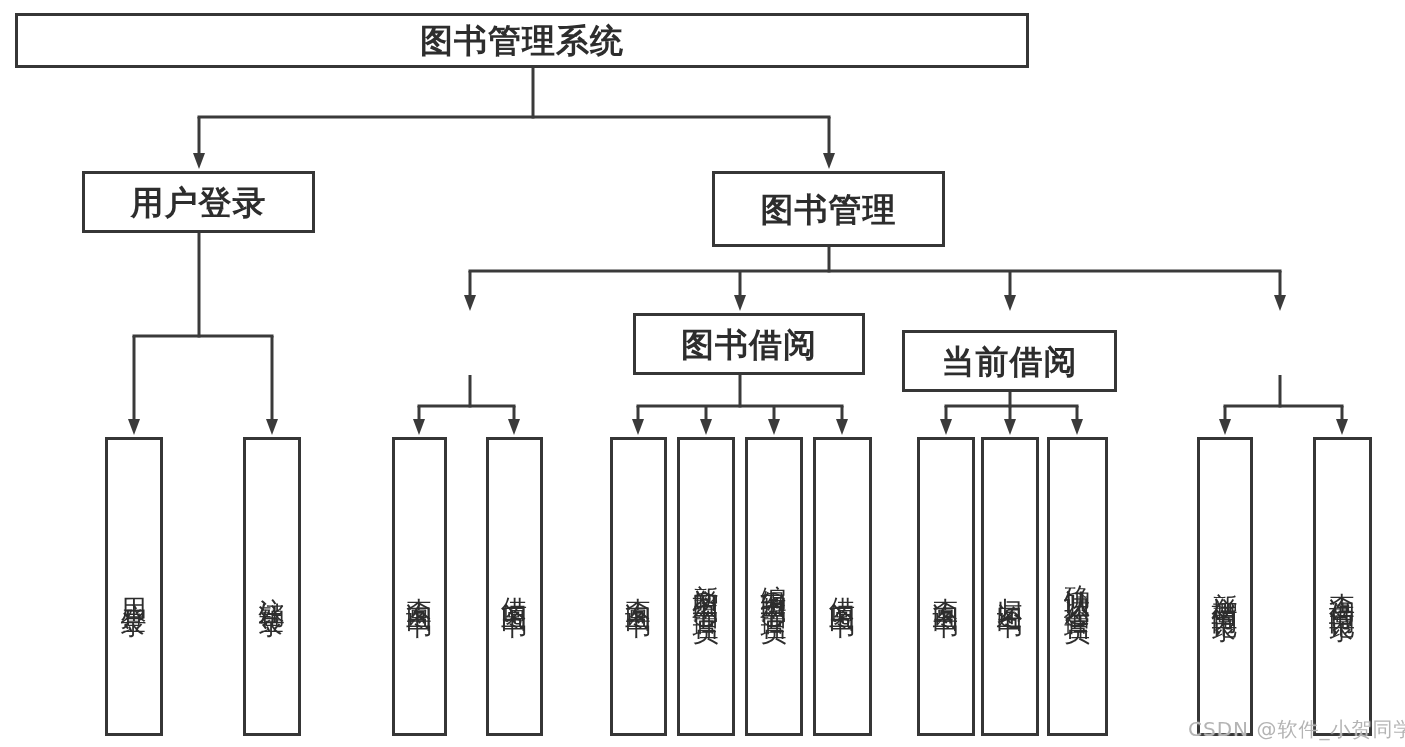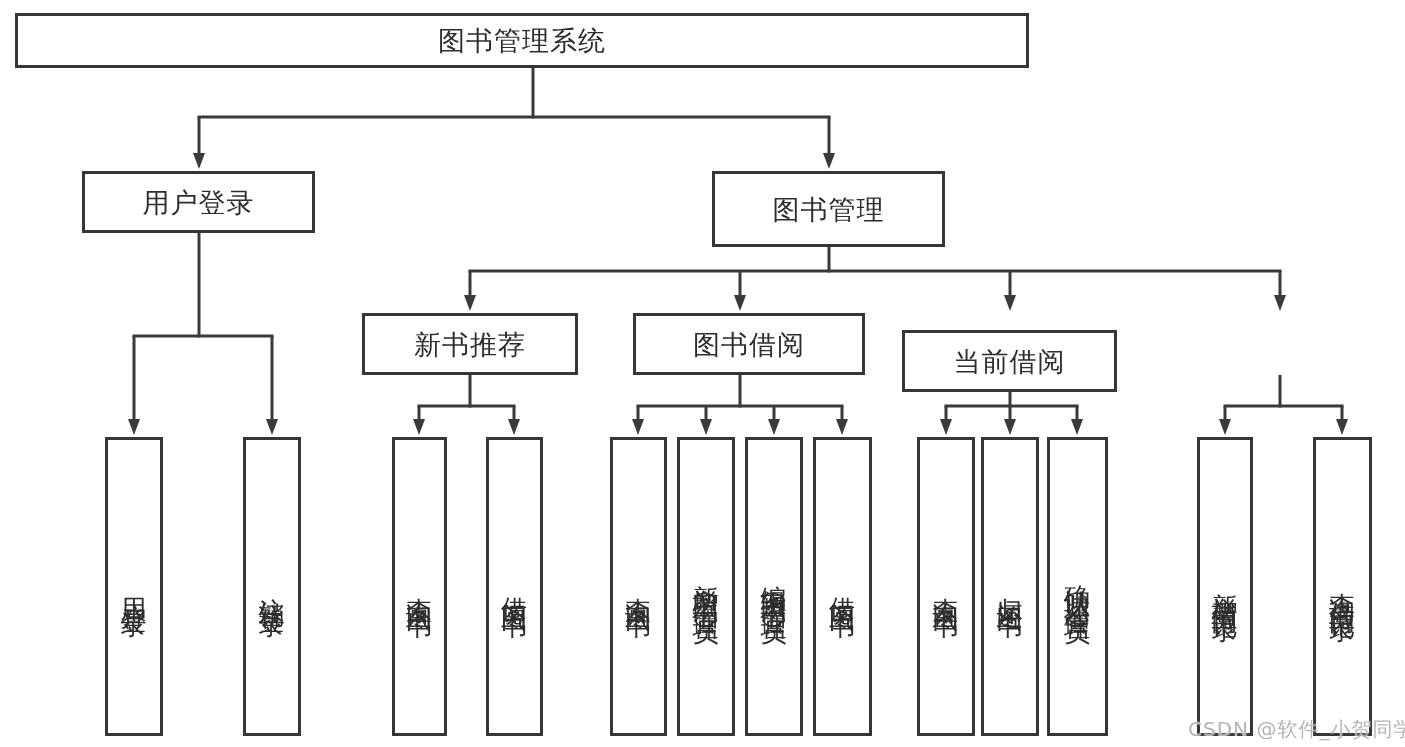--- a/index.html
+++ b/index.html
@@ -15,24 +15,25 @@
     position: absolute;
     box-sizing: border-box;
     border: 3px solid #363636;
     background: #ffffff;
     display: flex;
     align-items: center;
     justify-content: center;
     color: #2d2d2d;
   }
   .box.h .lbl {
-    font-size: 27px;
+    font-size: 33px;
     line-height: 1;
     letter-spacing: 1px;
     white-space: nowrap;
+    font-weight: bold;
   }
   .box.v .vtext {
     writing-mode: vertical-rl;
     text-orientation: mixed;
     font-size: 26px;
     line-height: 1;
     letter-spacing: 5px;
     white-space: nowrap;
   }
   #connectors {
@@ -142,23 +143,20 @@
     <span class="lbl">图书管理系统</span>
   </div>
 
   <div class="box h" style="left:82px;top:171px;width:233px;height:62px">
     <span class="lbl">用户登录</span>
   </div>
   <div class="box h" style="left:712px;top:171px;width:233px;height:76px">
     <span class="lbl">图书管理</span>
   </div>
 
-  <div class="box h" style="left:362px;top:313px;width:216px;height:62px">
-    <span class="lbl">新书推荐</span>
-  </div>
   <div class="box h" style="left:633px;top:313px;width:232px;height:62px">
     <span class="lbl">图书借阅</span>
   </div>
   <div class="box h" style="left:902px;top:330px;width:215px;height:62px">
     <span class="lbl">当前借阅</span>
   </div>
 
   <div class="box v" style="left:105px;top:437px;width:58px;height:299px">
     <span class="vtext">用户登录</span>
   </div>

